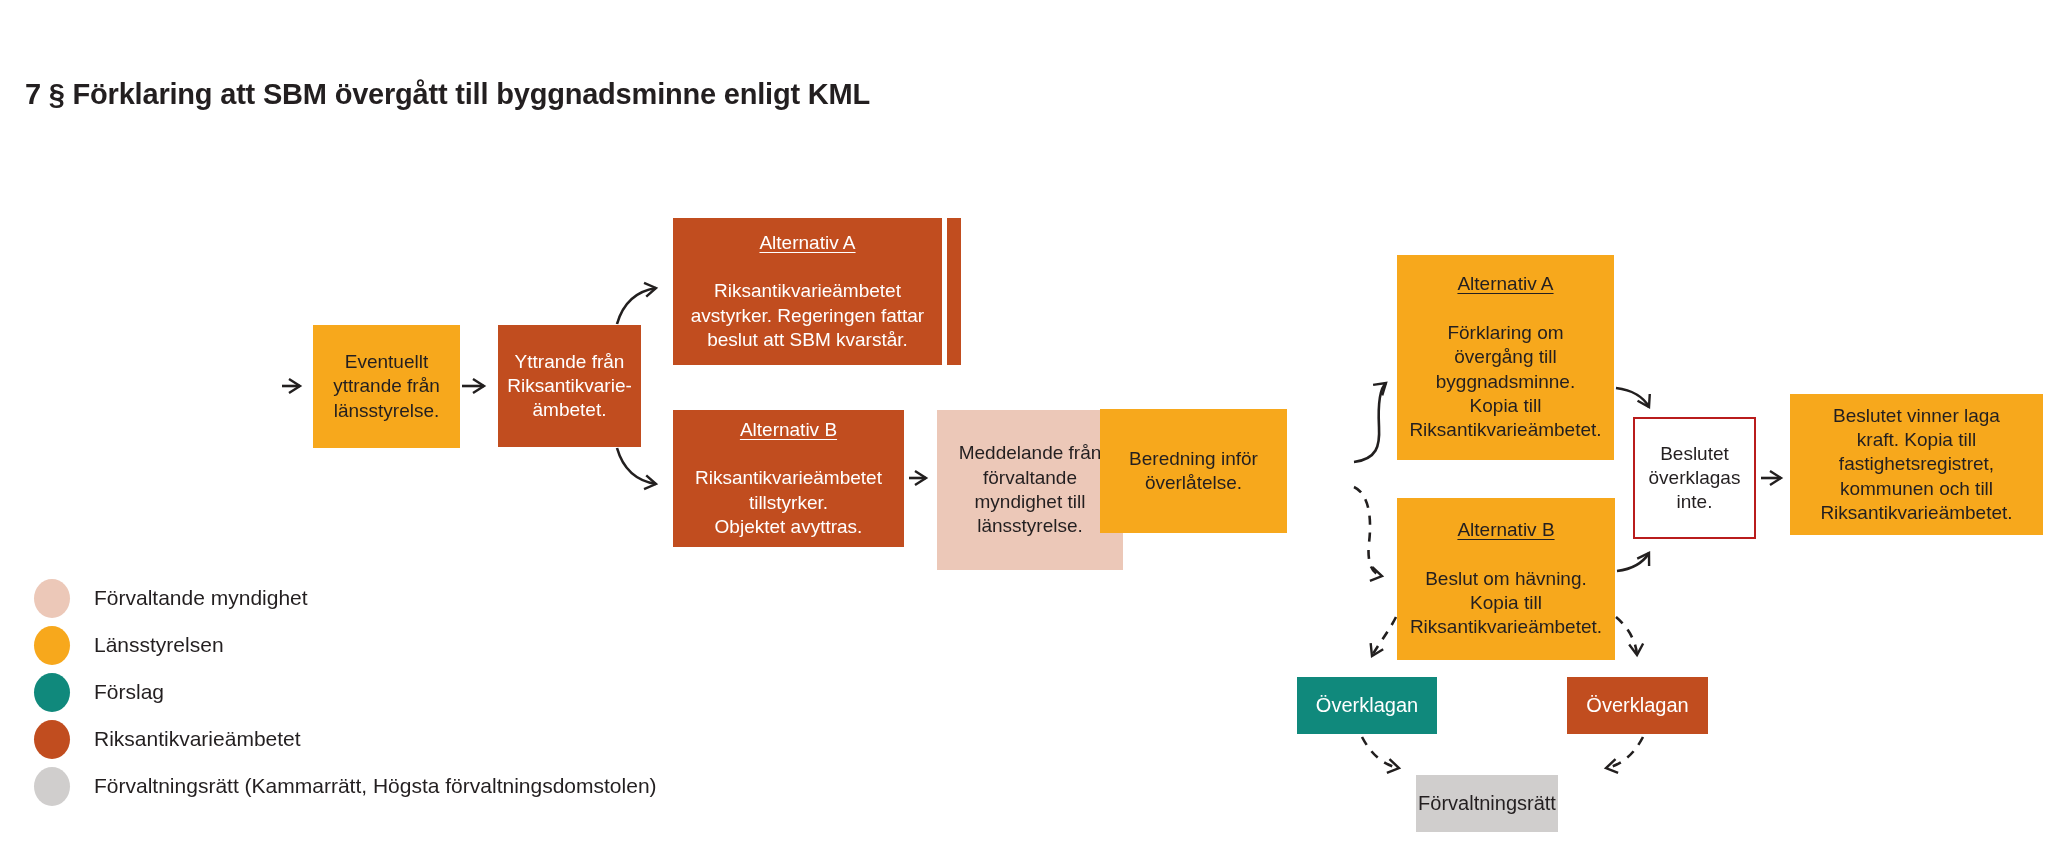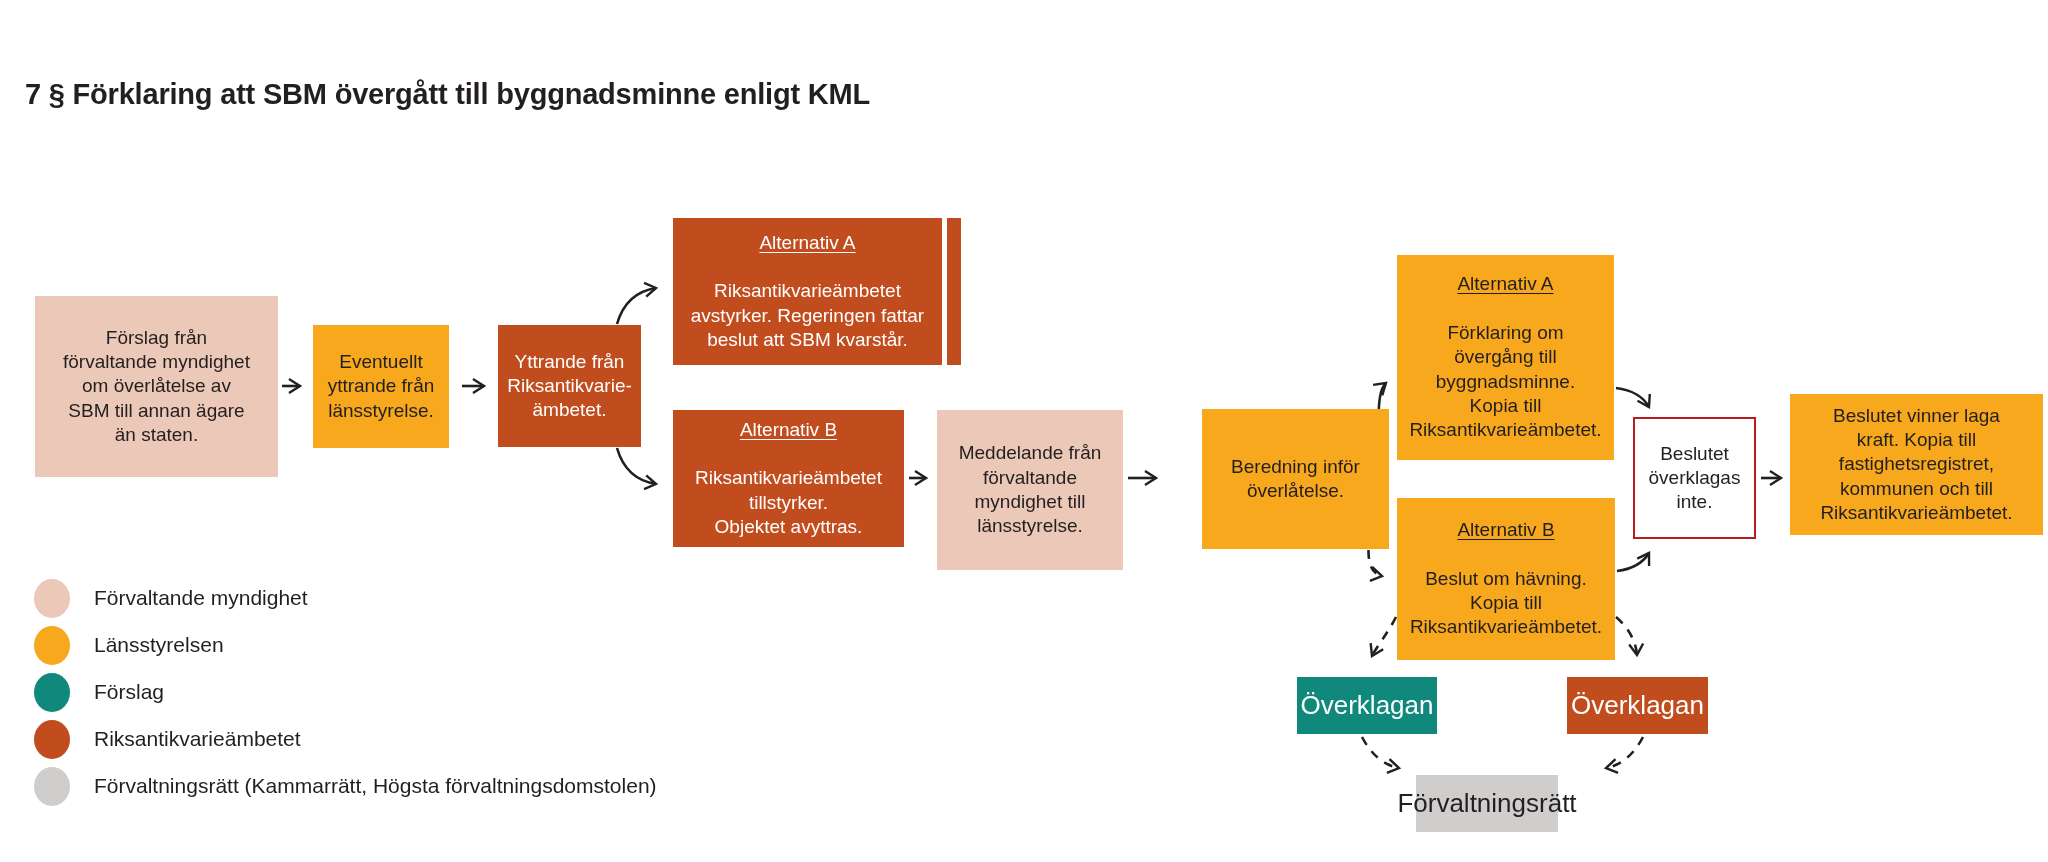--- a/index.html
+++ b/index.html
@@ -9,21 +9,21 @@
   .box{position:absolute;display:flex;align-items:center;justify-content:center;
        text-align:center;font-size:19px;line-height:1.28;white-space:pre-line;padding:16px 2px;box-sizing:border-box;}
   .pink{background:#ecc8b8;}
   .yellow{background:#f7a81c;}
   .red{background:#c14d1f;color:#ffffff;}
   .teal{background:#10897c;color:#ffffff;}
   .gray{background:#d0cecd;}
   .whitebox{background:#ffffff;border:2px solid #b91c1c;}
   .hd{text-decoration:underline;text-underline-offset:3px;}
   .bar{position:absolute;background:#c14d1f;}
-  .big{font-size:26px;}
+  .big{font-size:20px;}
   svg.arrows{position:absolute;left:0;top:0;pointer-events:none;}
   .legend{position:absolute;left:34px;top:570px;}
   .legend-row{position:absolute;left:0;display:flex;align-items:center;height:40px;}
   .sw{width:36px;height:39px;border-radius:50%;margin-right:24px;flex:0 0 auto;}
   .sw1{background:#ecc8b8;} .sw2{background:#f7a81c;} .sw3{background:#10897c;}
   .sw4{background:#c14d1f;} .sw5{background:#d0cecd;}
   .legend-label{font-size:21px;white-space:nowrap;}
 </style>
 </head>
 <body>
@@ -52,29 +52,22 @@
     </g>
     <g fill="none" stroke="#221f1f" stroke-width="2.6" stroke-dasharray="9 8">
       <path d="M 1354,487 C 1369,494 1372,518 1369,543 C 1367,561 1371,574 1382,576" marker-end="url(#ah)"></path>
       <path d="M 1396,617 C 1388,633 1377,646 1372,656" marker-end="url(#ah)"></path>
       <path d="M 1616,617 C 1629,628 1636,642 1637,655" marker-end="url(#ah)"></path>
       <path d="M 1362,737 C 1371,754 1383,765 1399,768" marker-end="url(#ah)"></path>
       <path d="M 1643,737 C 1634,754 1622,765 1606,768" marker-end="url(#ah)"></path>
     </g>
   </svg>
 
-  <div class="box pink" style="left:35px;top:296px;width:243px;height:181px">
-    <span>Förslag från
-förvaltande myndighet
-om överlåtelse av
-SBM till annan ägare
-än staten.</span>
-  </div>
 
-  <div class="box yellow" style="left:313px;top:325px;width:136px;height:123px">
+  <div class="box yellow" style="left:313px;top:325px;width:147px;height:123px">
     <span>Eventuellt
 yttrande från
 länsstyrelse.</span>
   </div>
 
   <div class="box red" style="left:498px;top:325px;width:143px;height:122px">
     <span>Yttrande från
 Riksantikvarie-
 ämbetet.</span>
   </div>
@@ -98,21 +91,21 @@
     </div>
   </div>
 
   <div class="box pink" style="left:937px;top:410px;width:186px;height:160px">
     <span>Meddelande från
 förvaltande
 myndighet till
 länsstyrelse.</span>
   </div>
 
-  <div class="box yellow" style="left:1202px;top:409px;width:187px;height:140px">
+  <div class="box yellow" style="left:1100px;top:409px;width:187px;height:124px">
     <span>Beredning inför
 överlåtelse.</span>
   </div>
 
   <div class="box yellow" style="left:1397px;top:255px;width:217px;height:205px">
     <div>
       <div class="hd">Alternativ A</div>
       <div>Förklaring om
 övergång till
 byggnadsminne.

